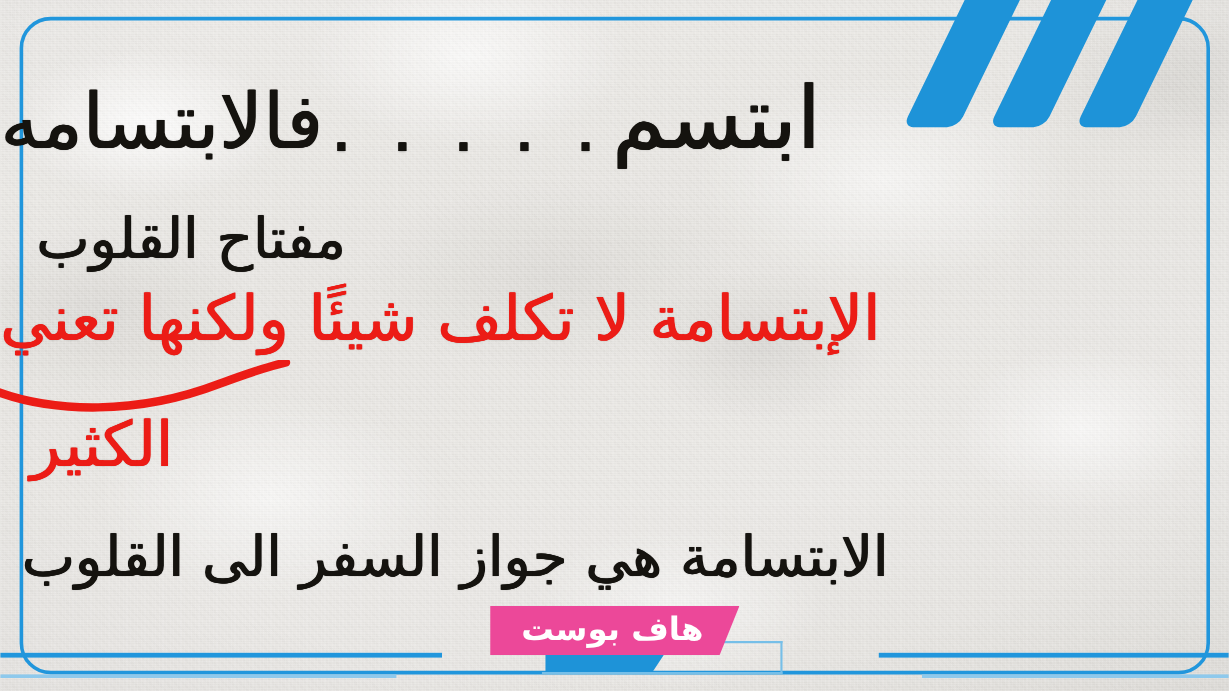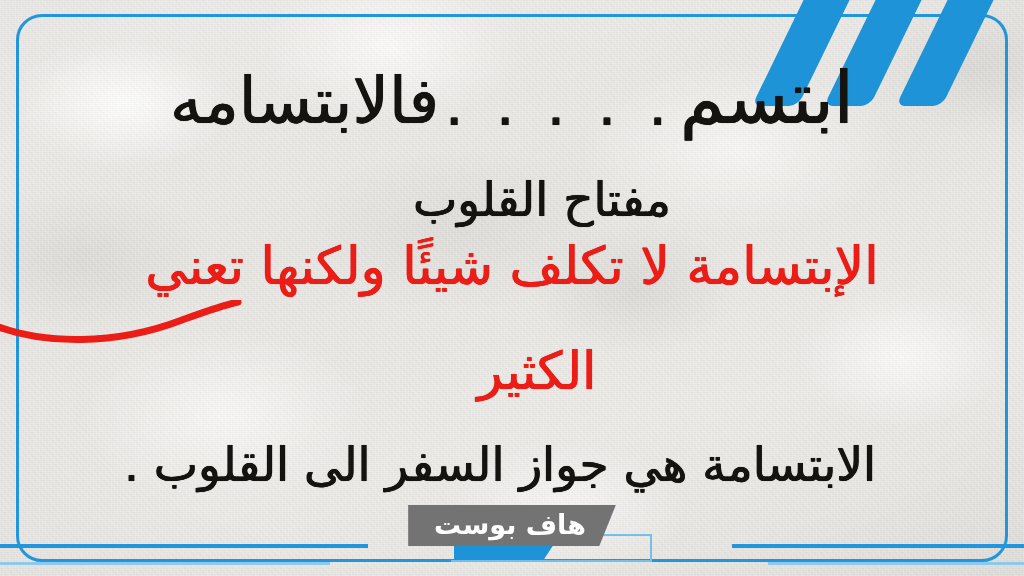--- a/index.html
+++ b/index.html
@@ -73,21 +73,21 @@
     inset: 0;
     direction: rtl;
     text-align: center;
     font-family: "DejaVu Sans", sans-serif;
     color: #15130f;
     user-select: none;
   }
   .line {
     position: absolute;
     width: 100%;
-    text-align: center;
+    text-align: left;
     white-space: nowrap;
     line-height: 1;
     text-shadow:
        0.5px 0 0 currentColor,
       -0.5px 0 0 currentColor,
        0 0.4px 1.6px rgba(0,0,0,0.22);
   }
 
   .line-1 {
     top: 62px;
@@ -170,21 +170,21 @@
     right: 0;
     bottom: 8px;
     height: 68px;
     pointer-events: none;
   }
   .wm-banner {
     position: absolute;
     left: 50%;
     bottom: 22px;
     transform: translateX(-50%);
-    background: #737373;
+    background: #ec4899;
     color: #ffffff;
     font-family: "DejaVu Sans", sans-serif;
     font-weight: bold;
     font-size: 27px;
     direction: rtl;
     padding: 5px 30px 7px 26px;
     letter-spacing: 0px;
     clip-path: polygon(0 0, 100% 0, 92% 100%, 0 100%);
     line-height: 1.08;
   }

